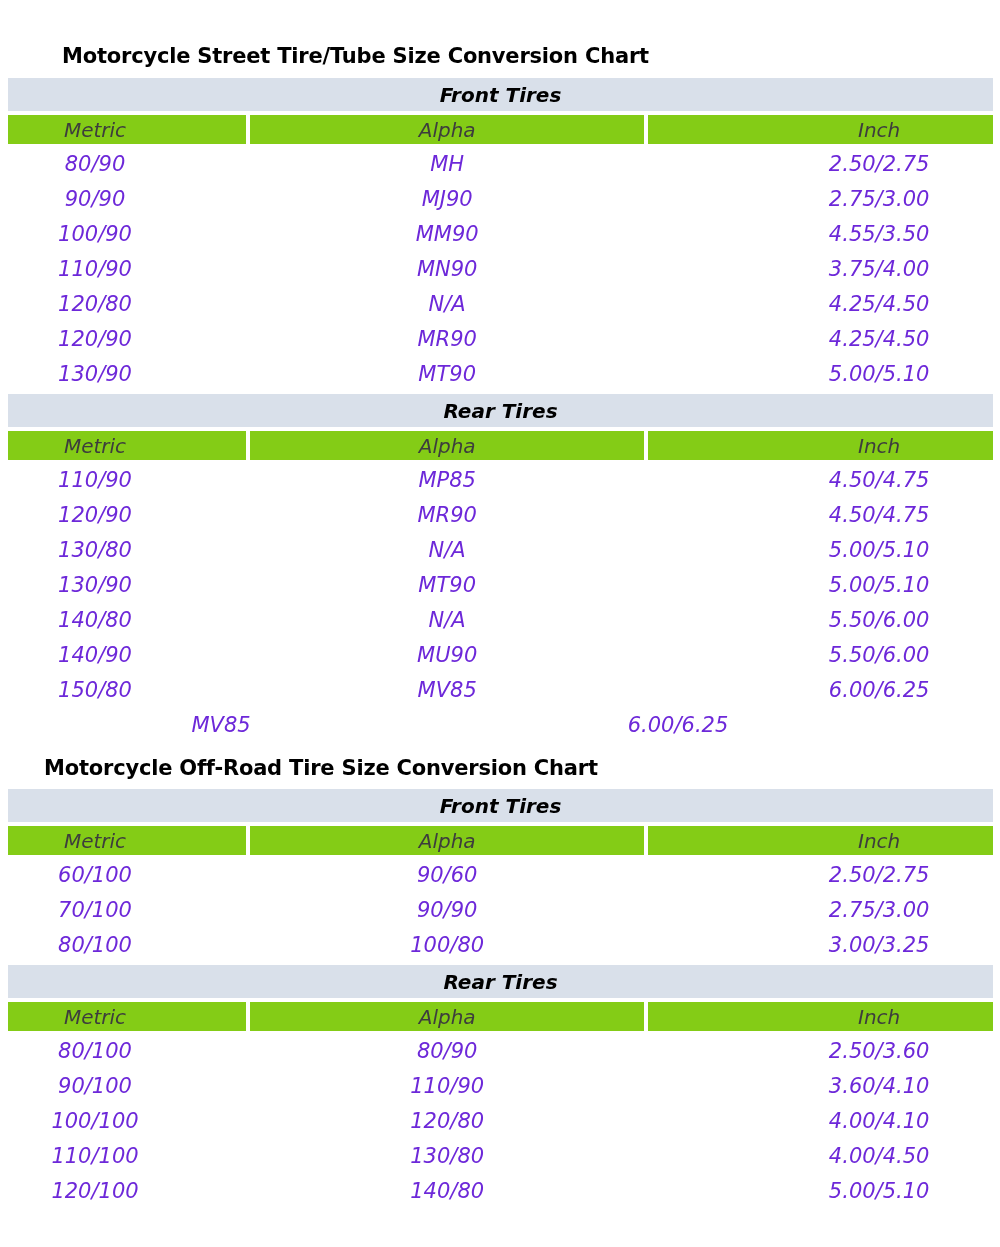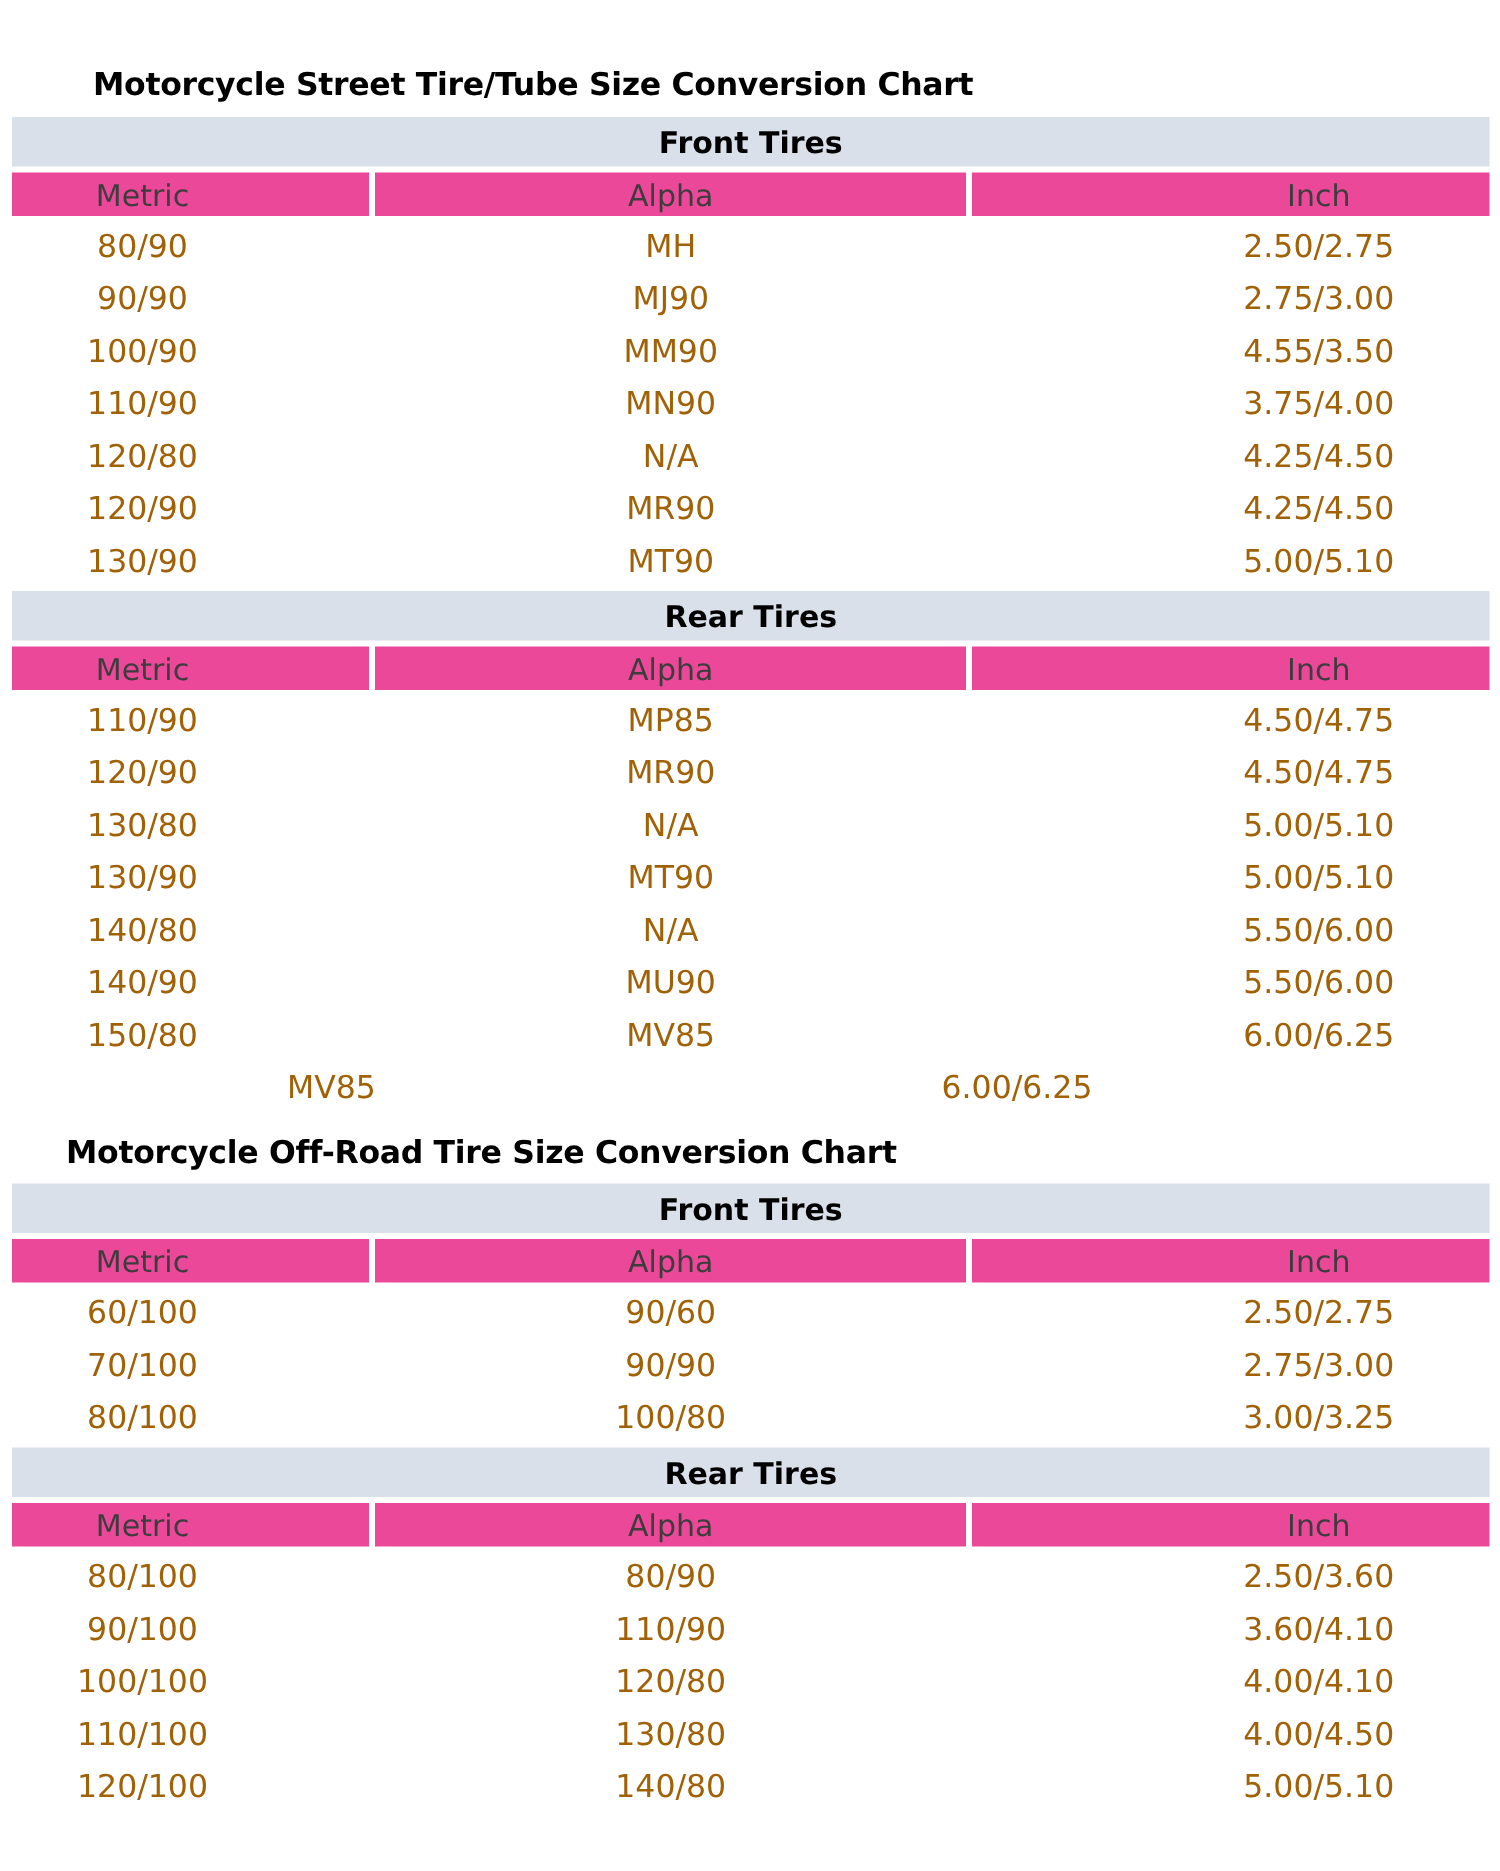--- a/index.html
+++ b/index.html
@@ -20,62 +20,62 @@
     font-weight: bold;
     font-size: 21px;
     line-height: 26px;
     color: #000000;
     letter-spacing: -0.2px;
     margin: 0;
   }
   .chart-title.street  { margin: 0 12px 9px 62px; }
   .chart-title.offroad { margin: 13px 0 8px 44px; }
 
-  .tbl { margin-left: 8px; width: 985px; }
+  .tbl { margin-left: 8px; width: 985px; font-style: italic; }
   .section + .section { margin-top: 3px; }
 
   .band {
     height: 33px;
     background: #d9e0ea;
     display: flex;
     align-items: center;
     justify-content: center;
     font-weight: bold;
     font-size: 20px;
     color: #000000;
   }
 
   .cols {
     display: flex;
     gap: 4px;
     margin-top: 4px;
   }
   .colcell {
-    background: #ec4899;
+    background: #84cc16;
     height: 29px;
     display: flex;
     align-items: center;
     justify-content: center;
     font-size: 20px;
     color: #3d3d3d;
     box-sizing: border-box;
   }
 
   .c1 { width: 252px; padding-right: 64px; }
   .c2 { width: 426px; }
   .c3 { width: 363px; padding-left: 117px; }
 
   .rows { margin-top: 2px; }
   .row {
     display: flex;
     gap: 4px;
     height: 35px;
     align-items: center;
     font-size: 21px;
-    color: #a16207;
+    color: #6d28d9;
   }
   .row .cell {
     display: flex;
     align-items: center;
     justify-content: center;
     box-sizing: border-box;
     height: 35px;
   }
 </style>
 </head>

